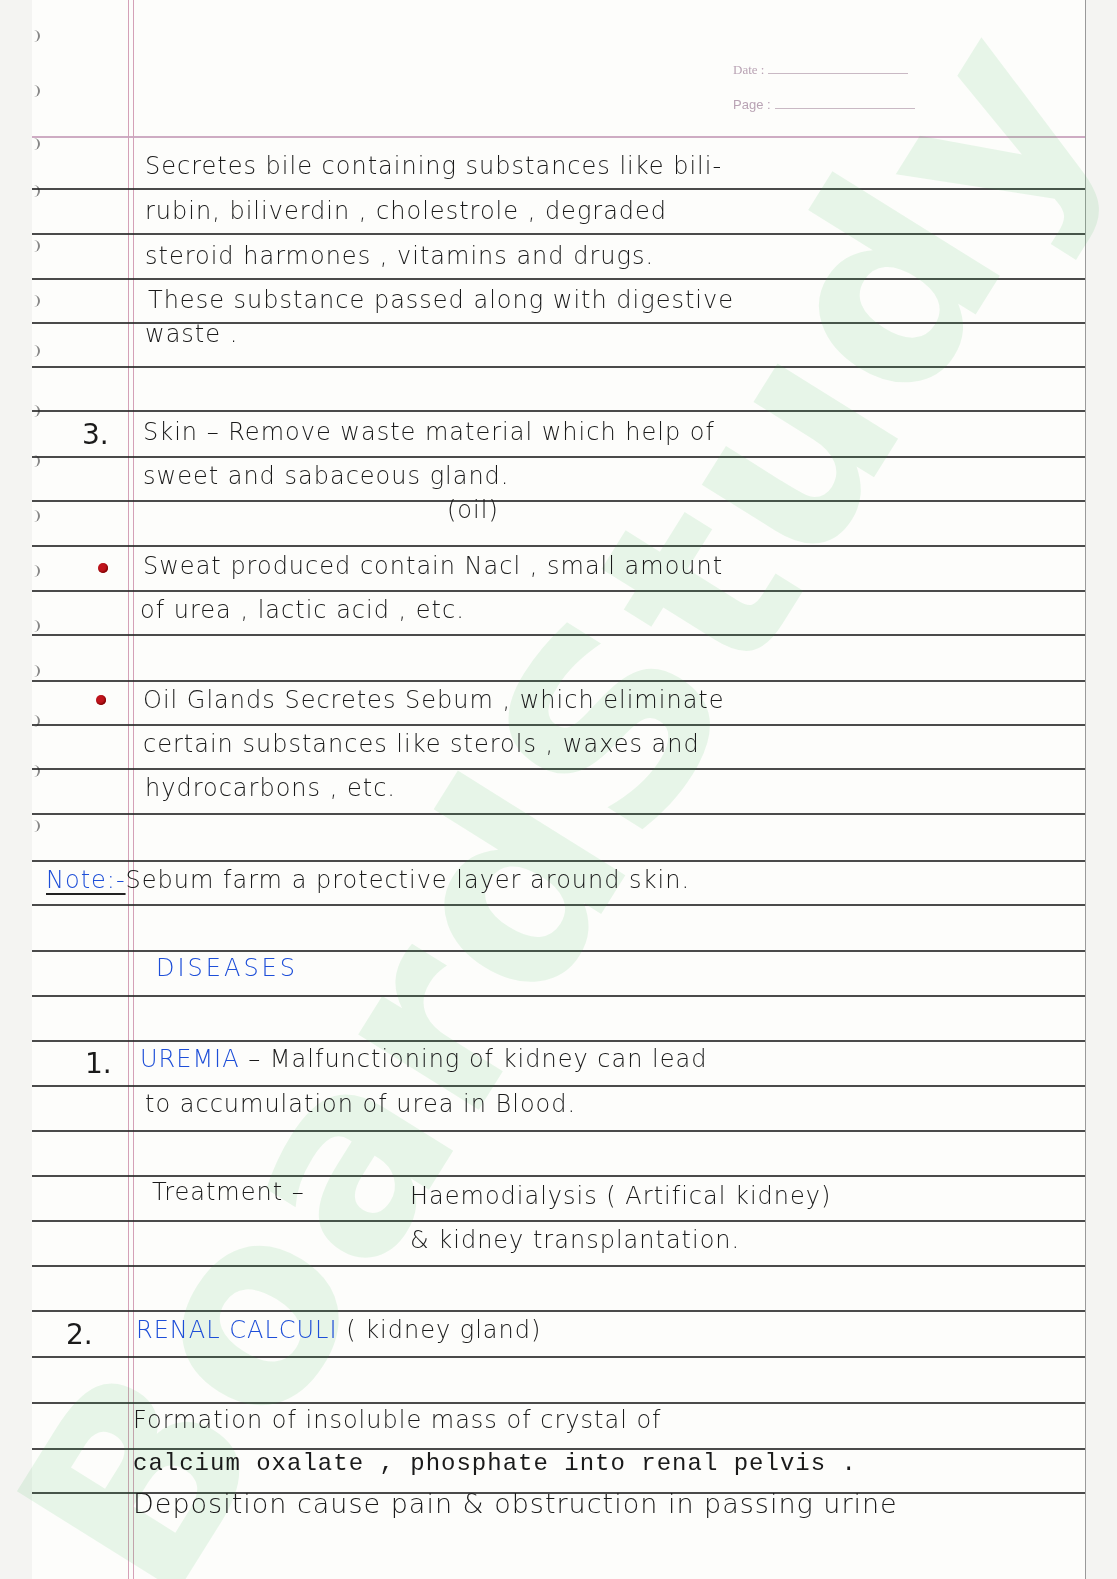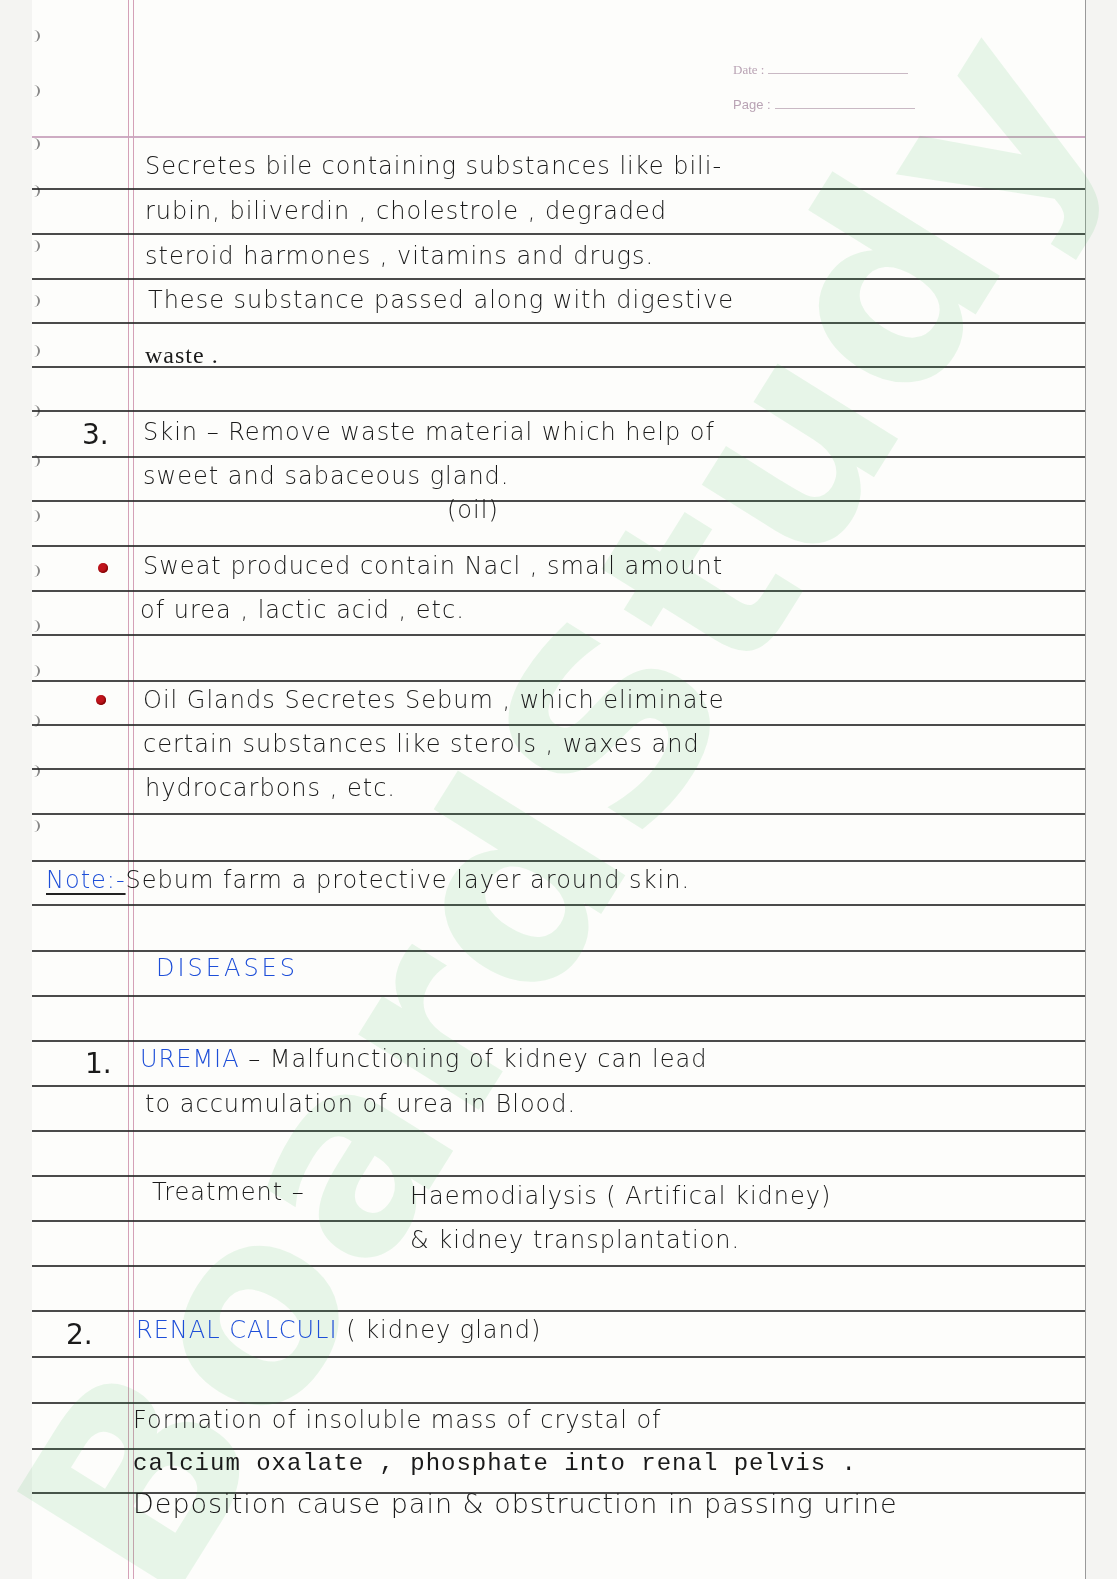--- a/index.html
+++ b/index.html
@@ -120,21 +120,21 @@
 <div class="rule" style="top:1492px"></div>
 
 <div class="watermark">
   <span>BoardStudy</span>
 </div>
 
 <div class="line" style="left:145px; top:152px;">Secretes bile containing substances like bili-</div>
 <div class="line" style="left:145px; top:197px;">rubin, biliverdin , cholestrole , degraded</div>
 <div class="line" style="left:145px; top:242px;">steroid harmones , vitamins and drugs.</div>
 <div class="line" style="left:140px; top:286px;margin-left:8px;">These substance passed along with digestive</div>
-<div class="line" style="left:145px; top:342px;font-family:Liberation Serif, serif;">waste .</div>
+<div class="line" style="left:145px; top:320px;">waste .</div>
 
 <div class="num" style="left:82px; top:418px;">3.</div>
 <div class="line" style="left:143px; top:418px;">
   <span class="ul-red">Skin</span><span> – Remove waste material which help of</span>
 </div>
 <div class="line" style="left:143px; top:462px;text-align:center;">sweet and sabaceous gland.</div>
 <div class="line small" style="left:447px; top:496px;">(oil)</div>
 
 <div class="bullet" style="left:98px; top:563px;"></div>
 <div class="line" style="left:143px; top:552px;">Sweat produced contain Nacl , small amount</div>

